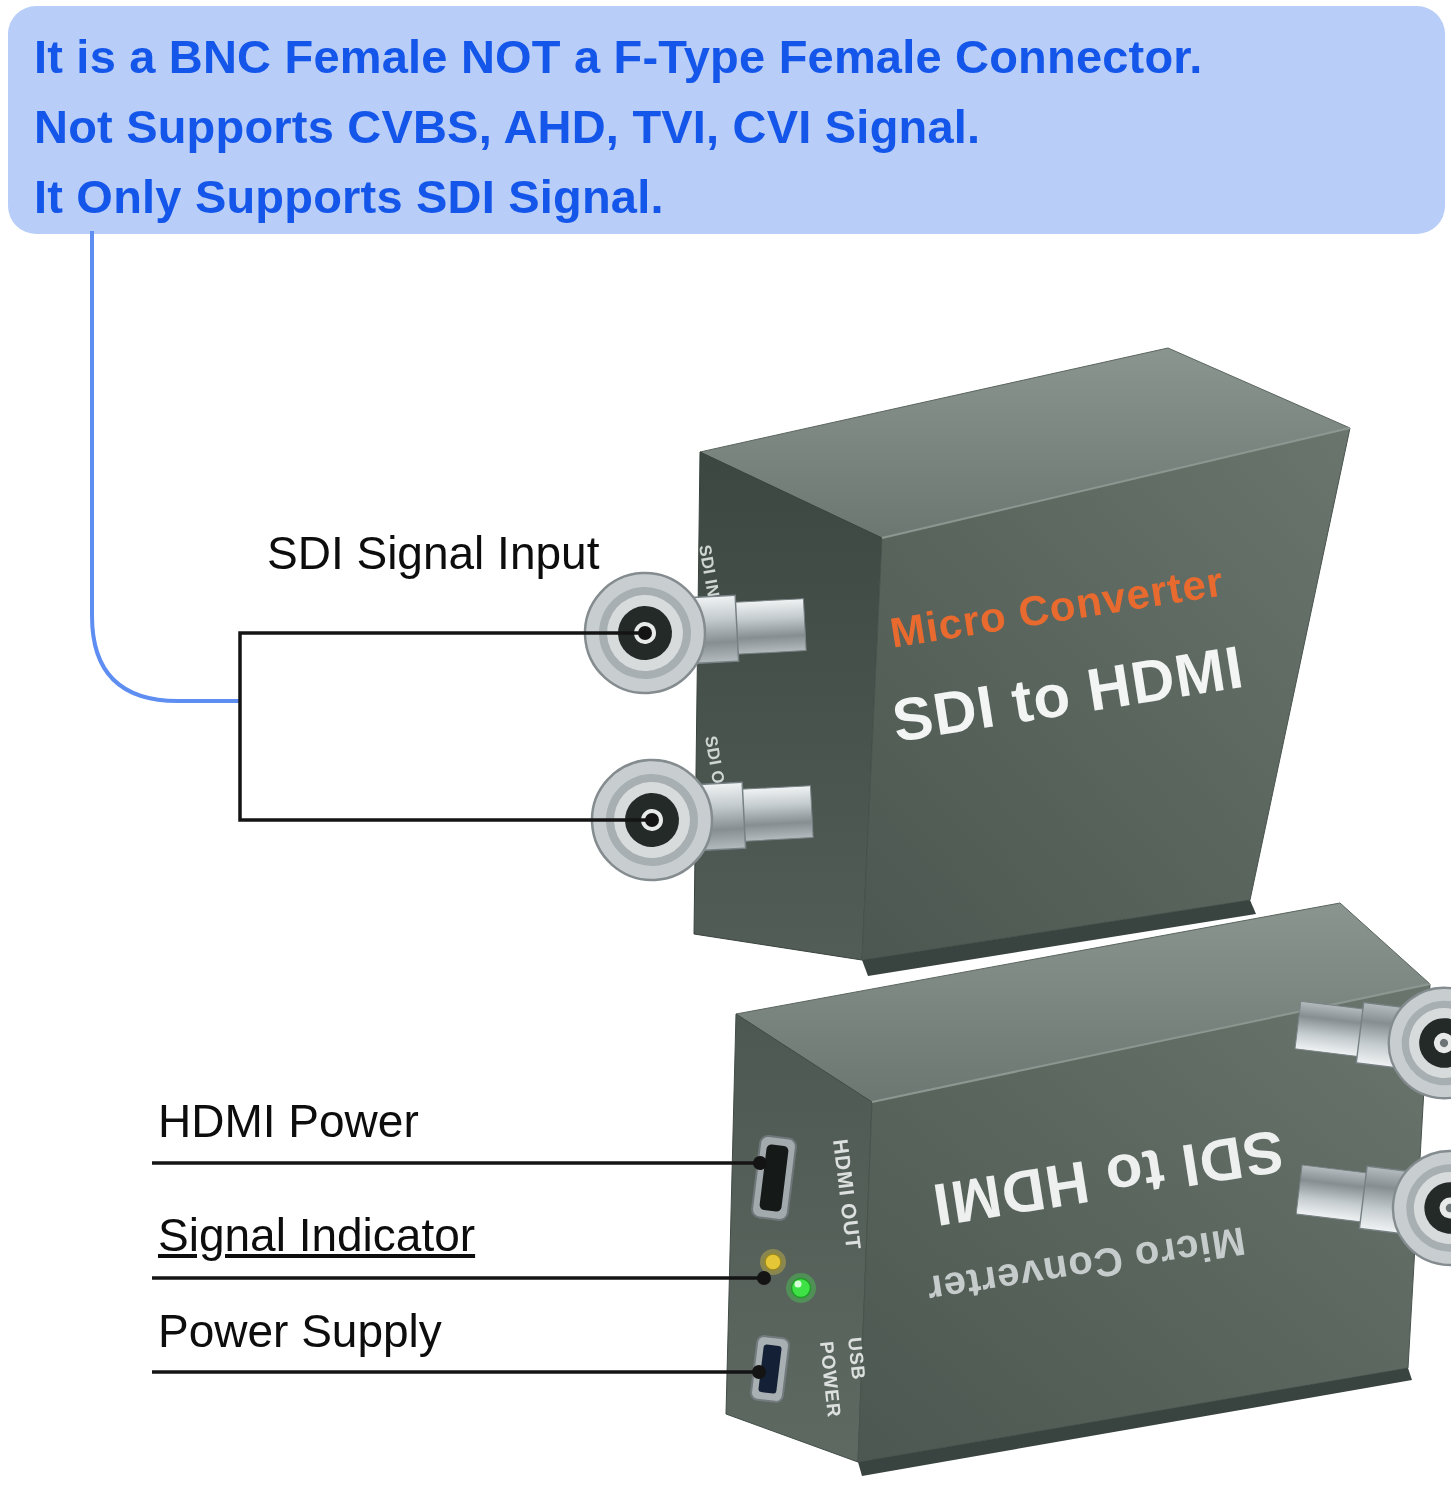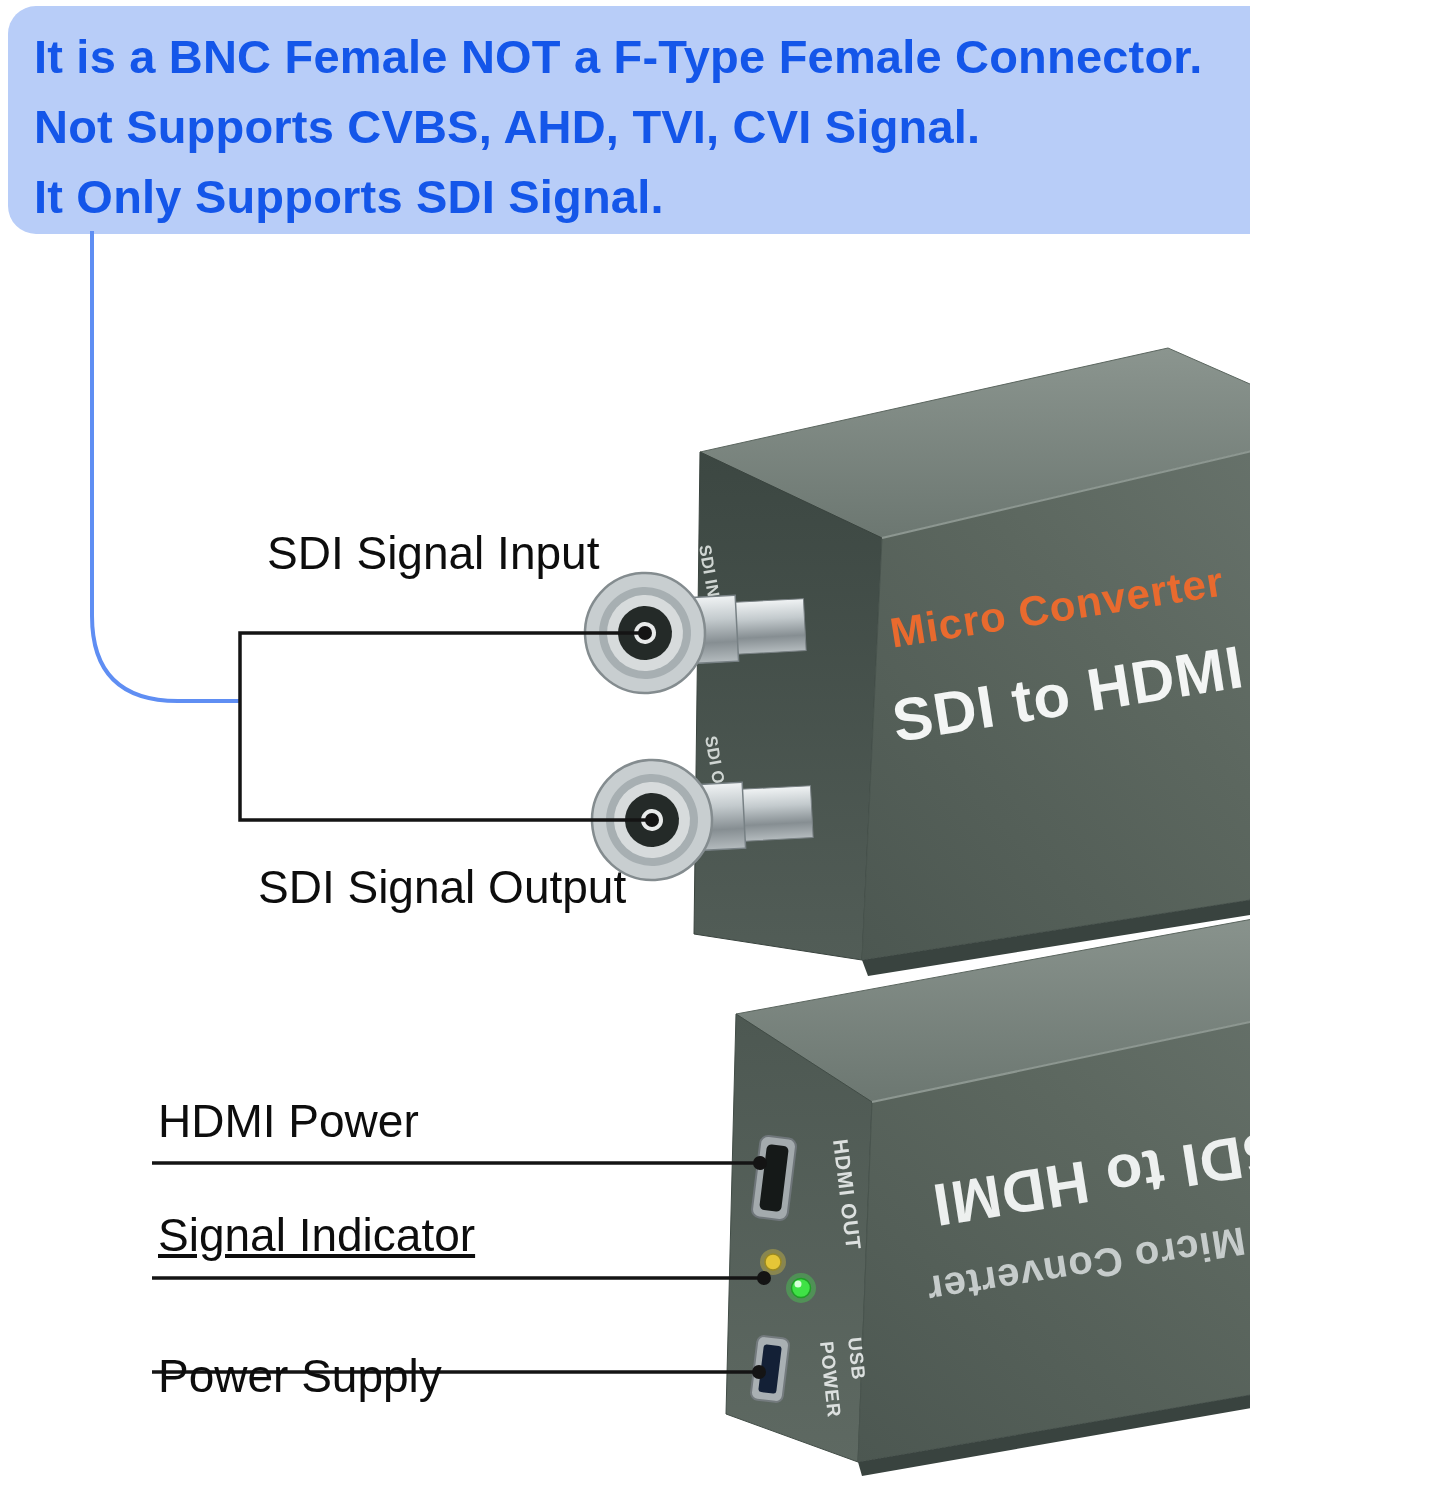--- a/index.html
+++ b/index.html
@@ -1,18 +1,18 @@
 <!DOCTYPE html>
 <html><head>
 <meta charset="utf-8">
 <style>
   * { margin:0; padding:0; box-sizing:border-box; }
   html,body { background:#ffffff; }
   body { font-family:"Liberation Sans", sans-serif; }
-  .canvas { position:relative; width:1250px; height:1500px; background:#ffffff; overflow:hidden; }
+  .canvas { position:relative; width:1451px; height:1500px; background:#ffffff; overflow:hidden; }
 
   .banner {
     position:absolute; left:8px; top:6px; width:1437px; height:228px;
     background:#b8cdf8; border-radius:28px; padding:16px 24px 0 26px;
   }
   .banner-line {
     color:#1456e9; font-size:47px; font-weight:700; line-height:70px;
     letter-spacing:0.2px; white-space:nowrap;
   }
 
@@ -142,18 +142,17 @@
 
       <path d="M 152 1278 H 760" fill="none" stroke="#141414" stroke-width="3.5"></path>
       <circle cx="764" cy="1278" r="7" fill="#141414"></circle>
 
       <path d="M 152 1372 H 755" fill="none" stroke="#141414" stroke-width="3.5"></path>
       <circle cx="759" cy="1372" r="7" fill="#141414"></circle>
     </g>
   </svg>
 
   <div class="callout" style="left:255px; top:528px;margin-left:12px;">SDI Signal Input</div>
-  <div class="callout" style="left:258px; top:862px;">SDI Signal Output</div>
   <div class="callout" style="left:158px; top:1096px;">HDMI Power</div>
   <div class="callout" style="left:158px; top:1210px;text-decoration:underline;">Signal Indicator</div>
-  <div class="callout" style="left:158px; top:1306px;margin-top:45px;">Power Supply</div>
+  <div class="callout" style="left:158px; top:1306px;">Power Supply</div>
 
 </div>
 
 </body></html>

